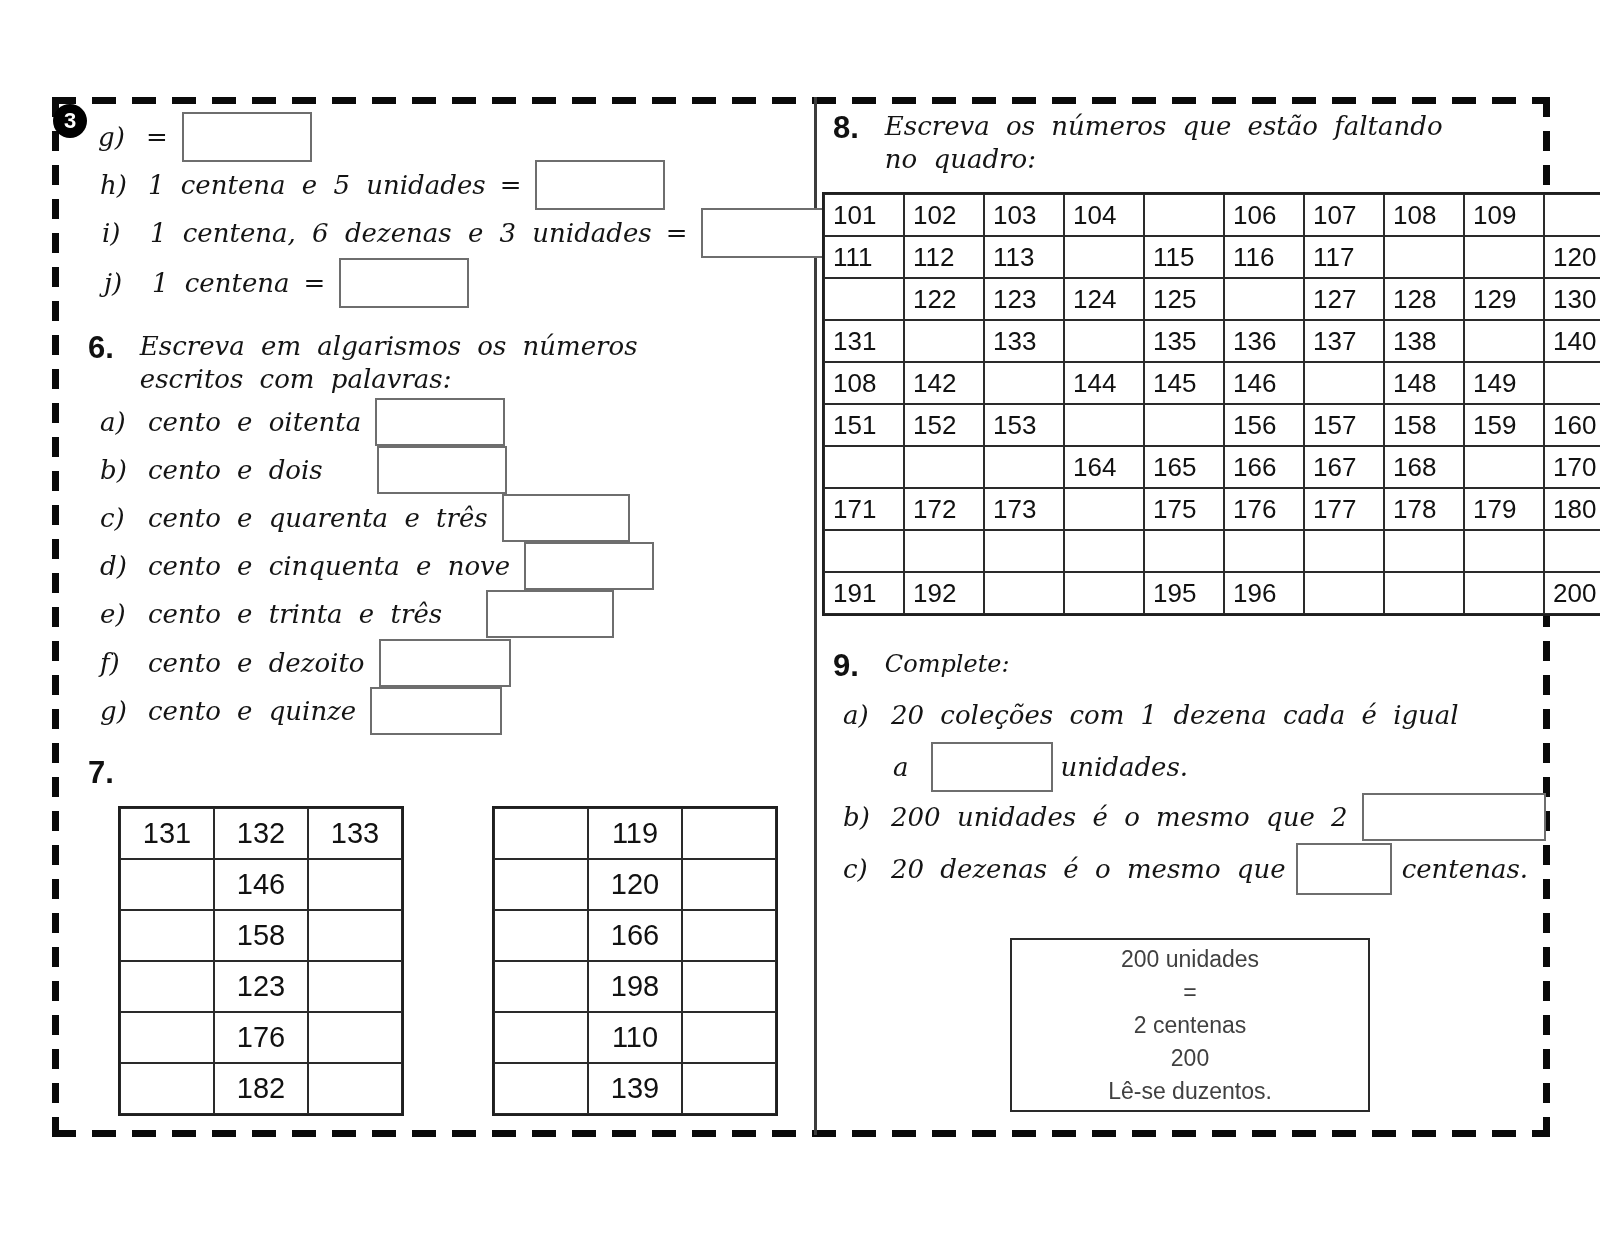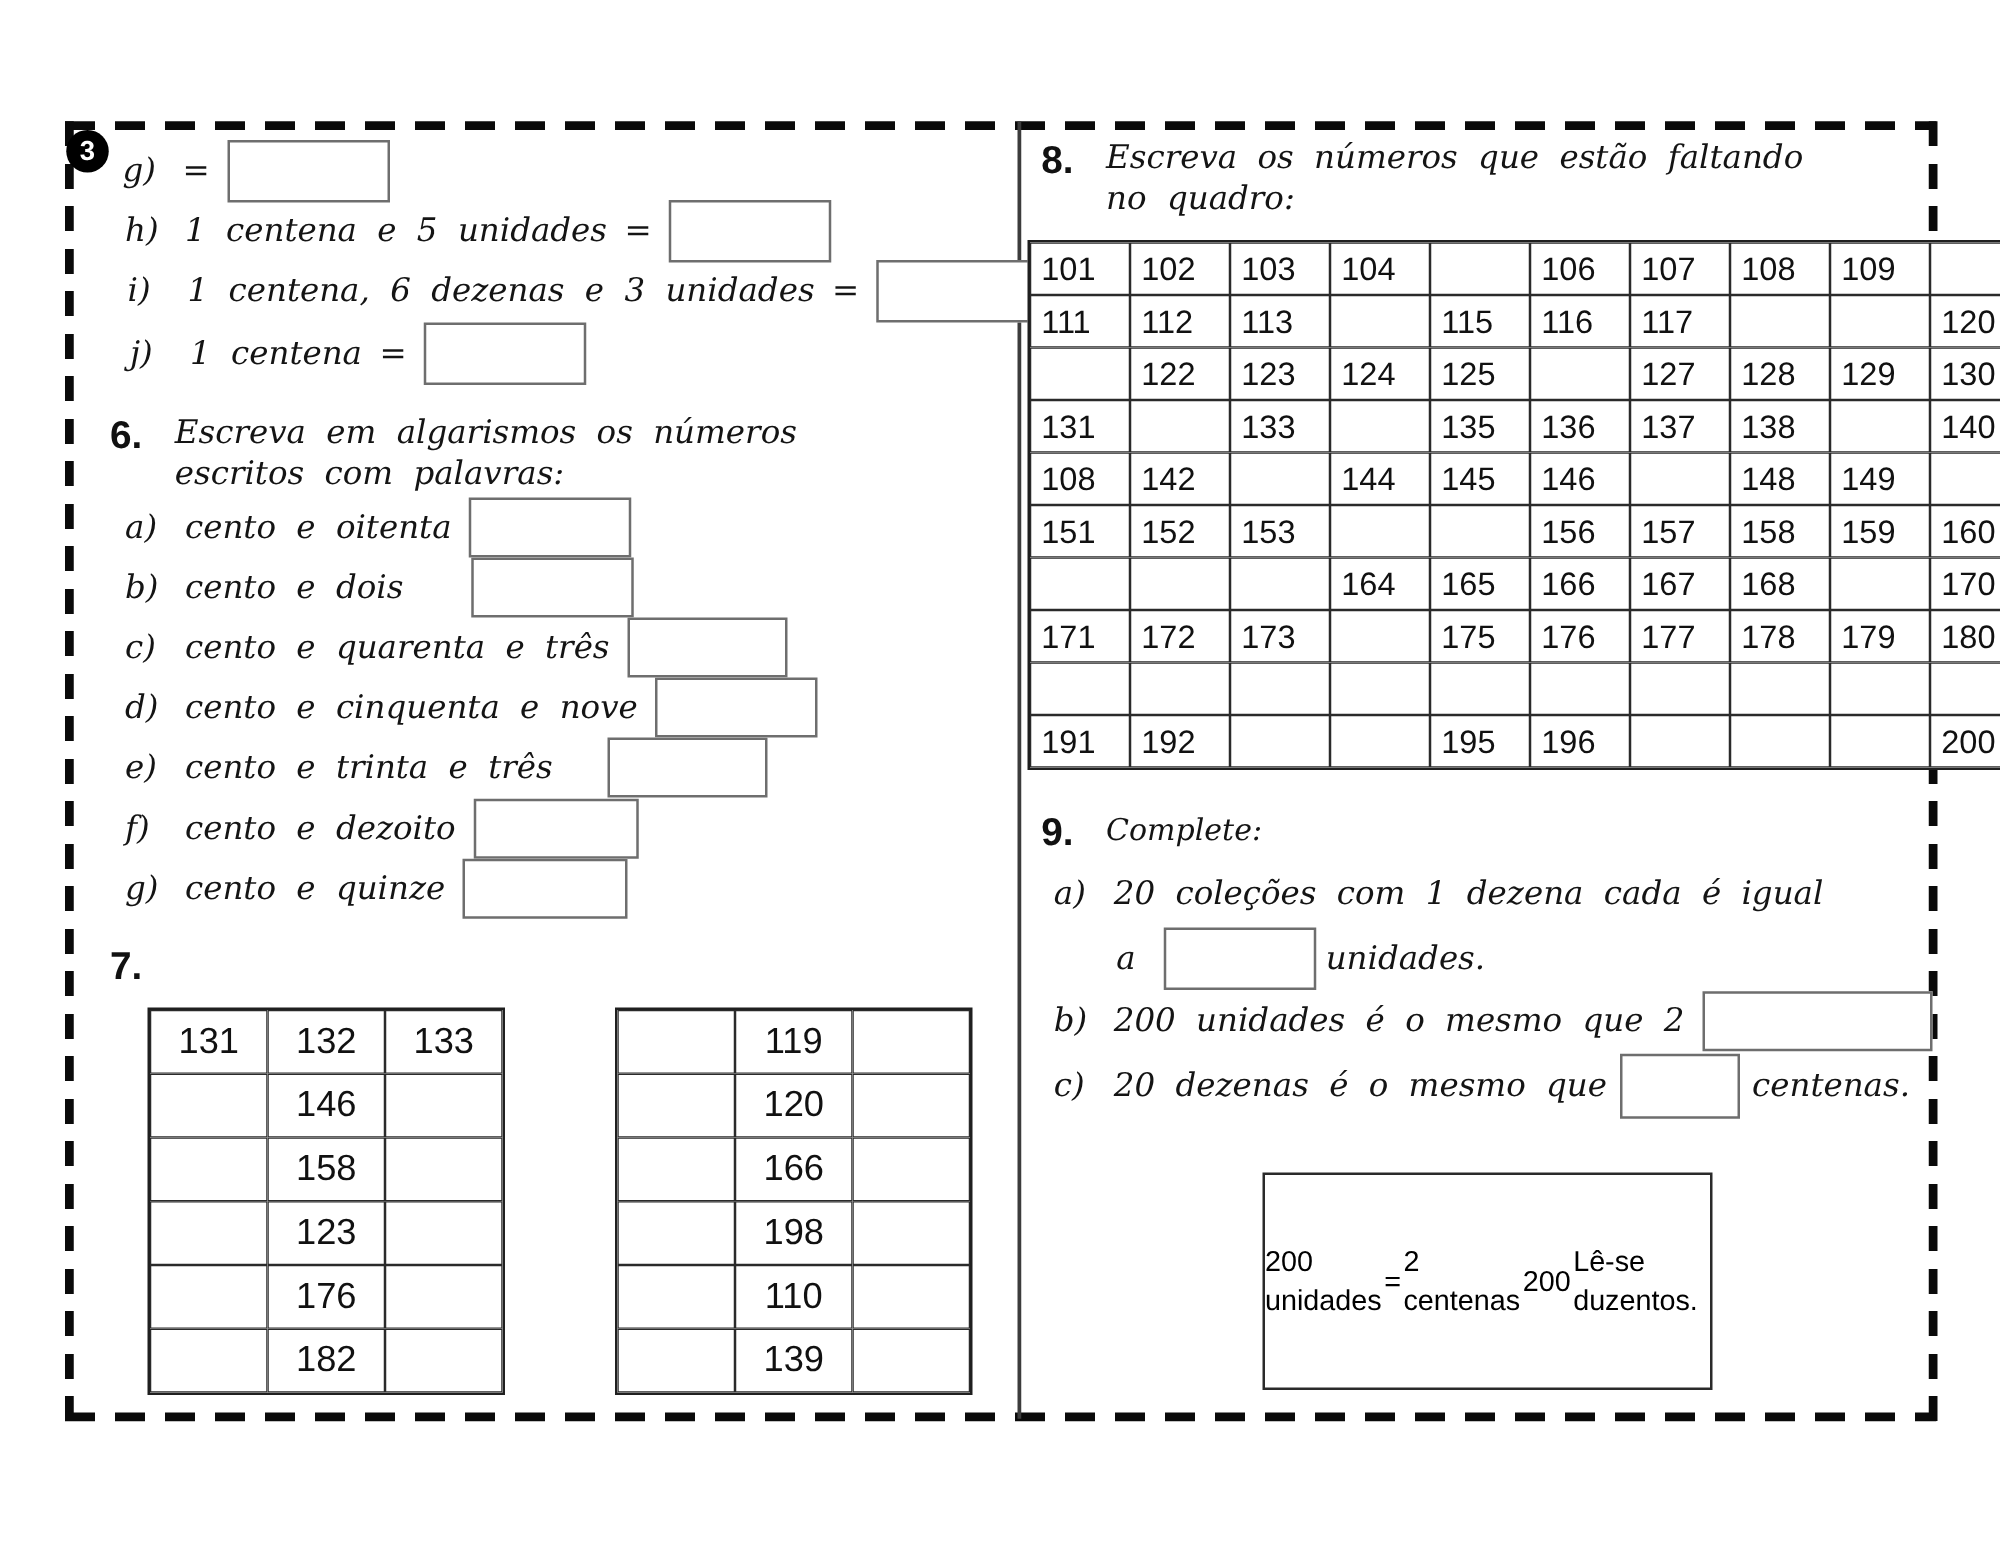--- a/index.html
+++ b/index.html
@@ -23,22 +23,22 @@
   .sec-title div{line-height:33px;}
   
   .gridbox{position:absolute;border:2px solid #1f1f1f;display:inline-block;background:#fff;}
   .grow{display:flex;}
   .cell{border:1px solid #2a2a2a;display:flex;align-items:center;background:#fff;
         font-family:"Liberation Sans",sans-serif;color:#111;}
   .num-grid .cell{width:70px;height:40px;font-size:26px;justify-content:flex-start;padding-left:8px;}
   .ba-table .cell{width:92px;height:49px;font-size:29px;justify-content:center;padding-left:0;}
   
   .infobox{position:absolute;left:1010px;top:938px;width:356px;height:170px;border:2px solid #2a2a2a;
-           display:flex;flex-direction:row;align-items:center;justify-content:center;gap:2px;
-           font-size:23px;line-height:31px;color:#000000;}
+           display:flex;flex-direction:column;align-items:center;justify-content:center;gap:2px;
+           font-size:23px;line-height:31px;color:#404040;}
   .infobox b{font-weight:400;}
 </style>
 </head>
 <body>
 
 <div class="page">
 
   <div class="edge h" style="left:52px;top:97px;width:1497px;"></div>
   <div class="edge h" style="left:52px;top:1130px;width:1497px;"></div>
   <div class="edge v" style="left:52px;top:97px;height:1040px;"></div>

